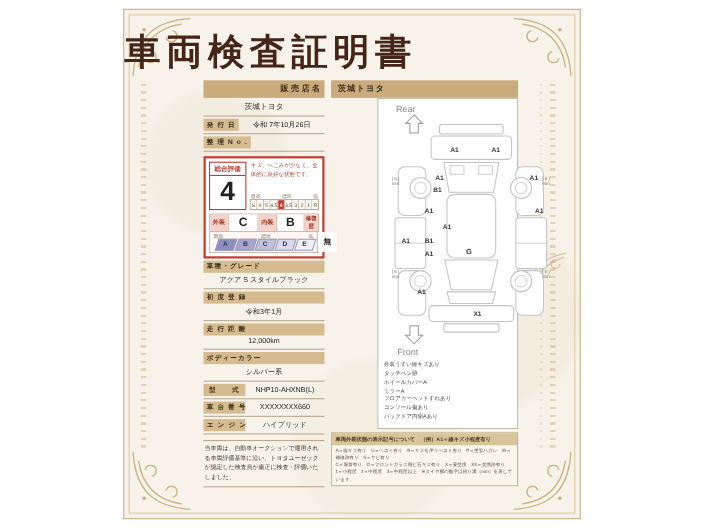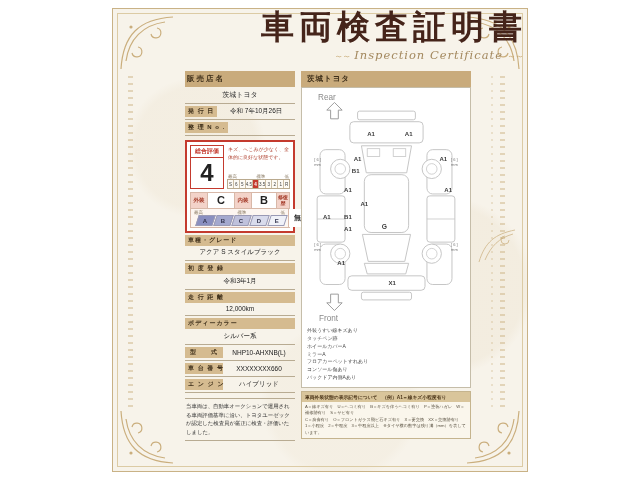--- a/index.html
+++ b/index.html
@@ -26,34 +26,34 @@
   .corner.tr{right:6px;top:6px;transform:scaleX(-1);}
   .corner.bl{left:6px;bottom:6px;transform:scaleY(-1);}
   .corner.br{right:6px;bottom:6px;transform:scale(-1,-1);}
   .band{position:absolute;top:64px;bottom:64px;width:5px;opacity:.45;
     background:repeating-linear-gradient(0deg,#c9ae7c 0 2px,transparent 2px 7px);}
   .band.l{left:15px;}
   .band.r{right:22px;}
   .band.r2{right:34px;width:2px;opacity:.3;}
   .flourish{position:absolute;right:8px;top:46%;width:44px;height:44px;color:#c3a36b;opacity:.6;}
   
-  .title-wrap{position:relative;text-align:right;}
+  .title-wrap{position:relative;text-align:left;padding-top:20px;}
   .title-wrap h1{
     margin:0;font-family:"DejaVu Serif","Liberation Serif",serif;
     font-size:33px;font-weight:bold;color:#45241a;letter-spacing:5px;line-height:1.1;
   }
   .subtitle{margin-top:3px;font-family:"DejaVu Serif","Liberation Serif",serif;
     font-style:italic;font-size:11.5px;color:#a3885e;letter-spacing:1px;}
   .squig{color:#c3a36b;font-style:normal;font-size:9px;letter-spacing:-1px;margin:0 4px;}
   
   .content{position:relative;margin:8px 0 0 72px;width:286px;display:flex;gap:6px;}
   .col-left{width:110px;flex:none;}
   .col-right{width:170px;flex:none;}
   .bar{background:#c9ab7c;color:#3f3categorical020;color:#3e2f1a;font-size:7.5px;font-weight:bold;
-    text-align:left;padding:3px 2px;letter-spacing:2px;}
+    text-align:right;padding:3px 2px;letter-spacing:2px;}
   .col-right .bar{text-align:left;padding-left:6px;letter-spacing:1px;}
   .dealer-name{font-size:7px;color:#333;text-align:center;padding:3px 0;border-bottom:1px solid #b8ab92;}
   .kv{display:flex;align-items:center;border-bottom:1px solid #b8ab92;padding:2px 0;min-height:9px;}
   .chip{background:#d5bb90;color:#3e2f1a;font-size:6px;font-weight:bold;padding:1px 3px;letter-spacing:1px;white-space:nowrap;}
   .kv-val{flex:1;text-align:center;font-size:6.5px;color:#222;}
   
   .eval-box{border:2px solid #c43a2e;background:#fff;margin-top:4px;padding:3px;}
   .eval-top{display:flex;gap:3px;}
   .eval-score-box{width:32px;flex:none;border:1px solid #c43a2e;text-align:center;}
   .eval-label{font-size:6px;font-weight:bold;color:#c43a2e;border-bottom:1px solid #c43a2e;padding:1px 0;letter-spacing:0;}
@@ -85,21 +85,21 @@
   .field.inline .fval{flex:1;padding:0;}
   
   .inspector{display:flex;align-items:flex-start;gap:4px;margin-top:5px;}
   .toyota{font-size:11.5px;font-weight:bold;color:#cf2a22;letter-spacing:.5px;padding-top:8px;}
   .insp-right{flex:1;text-align:center;}
   .badge{background:#c43a2e;color:#fff;font-size:5.5px;font-weight:bold;padding:2px 3px;letter-spacing:1px;}
   .insp-num{font-size:6.5px;color:#222;padding-top:3px;}
   .statement{margin-top:5px;border-top:1px solid #b8ab92;border-bottom:1px solid #b8ab92;
     font-size:5.4px;color:#333;line-height:1.65;padding:3px 1px;}
   
-  .diagram-box{border:1px solid #c5bda9;background:#fff;}
+  .diagram-box{border:1px solid #c5bda9;background:#fff;margin-left:42px;}
   .diagram-box svg{display:block;width:168px;height:236px;}
   .car{stroke:#c4c4c4;fill:#ffffff;stroke-width:1;}
   .car.thin{stroke-width:.8;}
   .dirtext{fill:#8a8a8a;font-size:8.5px;}
   .dirarrow{stroke:#9a9a9a;fill:none;stroke-width:1;}
   .marker{fill:#3c3c3c;font-size:6.3px;font-weight:bold;}
   .marker.big{font-size:7px;}
   .tire{fill:#777;font-size:4.2px;}
   .notes{font-size:5px;color:#444;line-height:1.55;padding:3px 5px 5px;}
   
@@ -133,23 +133,20 @@
     </svg>
     <div class="band l"></div>
     <div class="band r"></div>
     <div class="band r2"></div>
     <svg class="flourish" viewBox="0 0 44 44">
       <path d="M4 40 C10 20 20 12 40 8 M10 38 C16 24 24 16 38 12 M30 14 a4 4 0 1 0 4 4" stroke="currentColor" fill="none" stroke-width="1"></path>
     </svg>
 
     <div class="title-wrap">
       <h1>車両検査証明書</h1>
-      <div class="subtitle">
-        <span class="squig">～～</span><span>Inspection Certificate</span><span class="squig">～～</span>
-      </div>
     </div>
 
     <div class="content">
 
       <div class="col-left">
         <div class="bar">販売店名</div>
         <div class="dealer-name">茨城トヨタ</div>
         <div class="kv">
           <span class="chip">発 行 日</span>
           <span class="kv-val">令和 7年10月26日</span>

